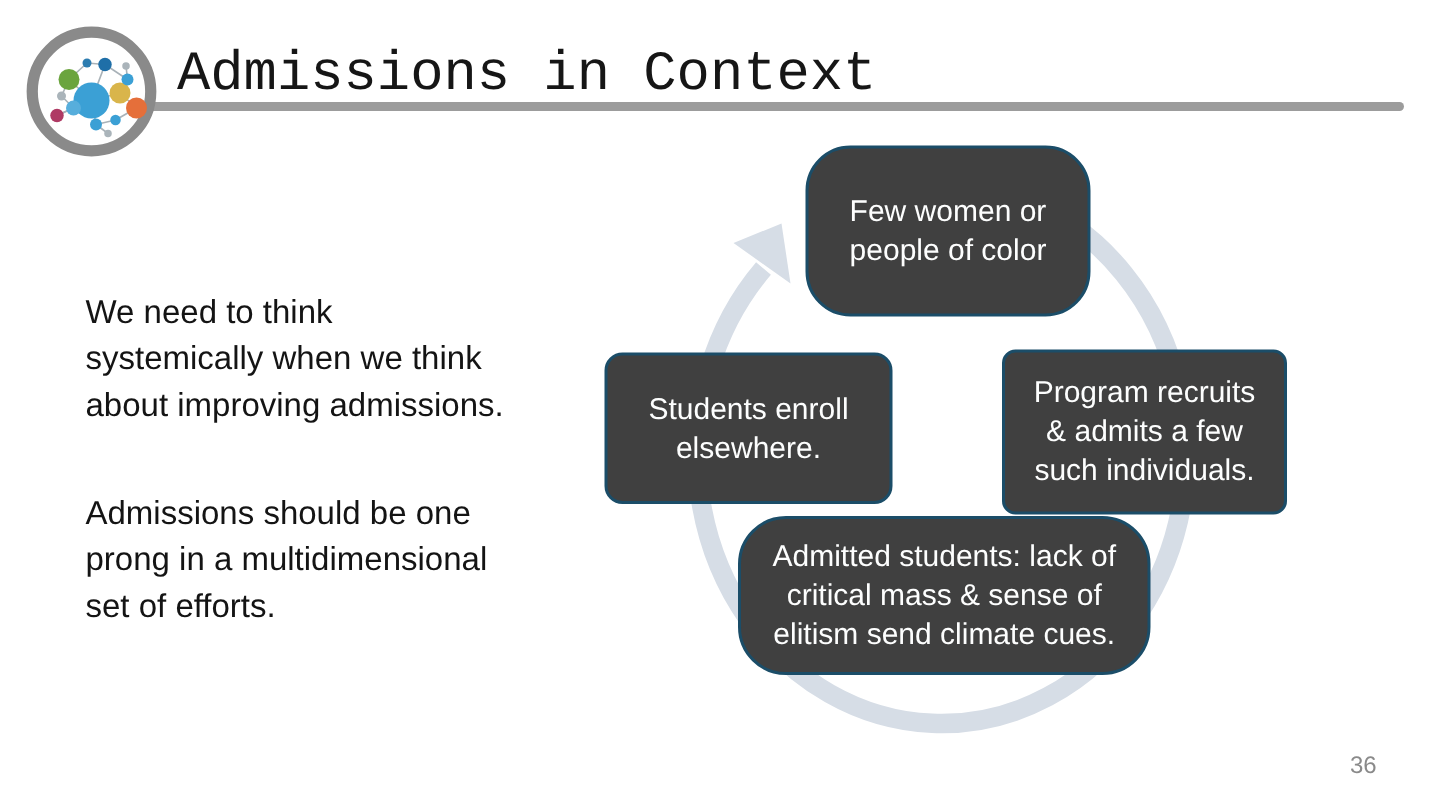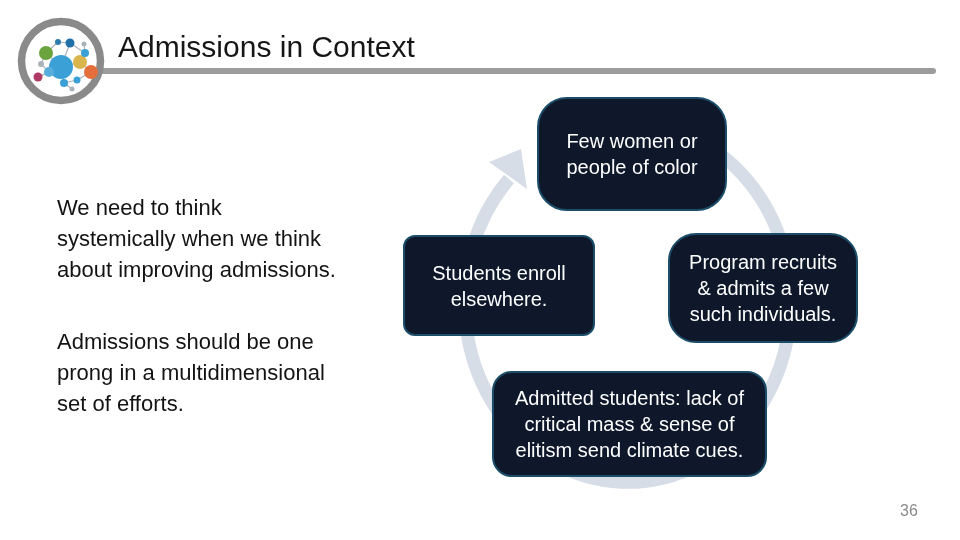--- a/index.html
+++ b/index.html
@@ -2,38 +2,38 @@
 <html><head>
 <meta charset="utf-8">
 <style>
   html,body{margin:0;padding:0;background:#e8e8e8;}
   .slide{
     position:relative;width:960px;height:540px;background:#ffffff;overflow:hidden;
     font-family:"Liberation Sans",sans-serif;color:#1a1a1a;
   }
   
   .logo{position:absolute;left:14px;top:14px;width:94px;height:94px;z-index:3;}
-  .title{position:absolute;left:118px;top:30px;font-size:30px;line-height:1.1;color:#161616;z-index:2;}
+  .title{position:absolute;left:118px;top:30px;font-size:37px;line-height:1.1;color:#161616;z-index:2;font-family:Liberation Mono, monospace;}
   .rule{position:absolute;left:100px;top:68px;width:836px;height:6px;background:#9c9c9c;border-radius:0 3px 3px 0;z-index:1;}
   
   .para{position:absolute;left:57px;width:380px;font-size:22px;line-height:31px;white-space:pre-line;color:#141414;}
   .para1{top:192px;}
   .para2{top:326px;}
   
   .diagram-svg{position:absolute;left:0;top:0;width:960px;height:540px;z-index:1;}
   .node{
-    position:absolute;z-index:2;background:#0f172a;border:2px solid #1b4d68;
+    position:absolute;z-index:2;background:#404040;border:2px solid #1b4d68;
     color:#fdfefe;display:flex;align-items:center;justify-content:center;
     text-align:center;font-size:20px;line-height:1.3;box-sizing:border-box;padding:4px;
   }
   .node-label{white-space:pre-line;}
   .node-top{left:537px;top:97px;width:190px;height:114px;border-radius:30px;}
   .node-left{left:403px;top:235px;width:192px;height:101px;border-radius:12px;}
-  .node-right{left:668px;top:233px;width:190px;height:110px;border-radius:28px;}
-  .node-bottom{left:492px;top:371px;width:275px;height:106px;border-radius:20px;}
+  .node-right{left:668px;top:233px;width:190px;height:110px;border-radius:9px;}
+  .node-bottom{left:492px;top:344px;width:275px;height:106px;border-radius:32px;}
   
   .page-number{position:absolute;left:900px;top:502px;font-size:16px;color:#8a8a8a;z-index:2;}
 </style>
 </head>
 <body>
 
 <div class="slide">
 
   <svg class="logo" viewBox="0 0 94 94" aria-hidden="true">
     <circle cx="47" cy="47" r="39.5" fill="#ffffff" stroke="#8a8a8a" stroke-width="7.5"></circle>

